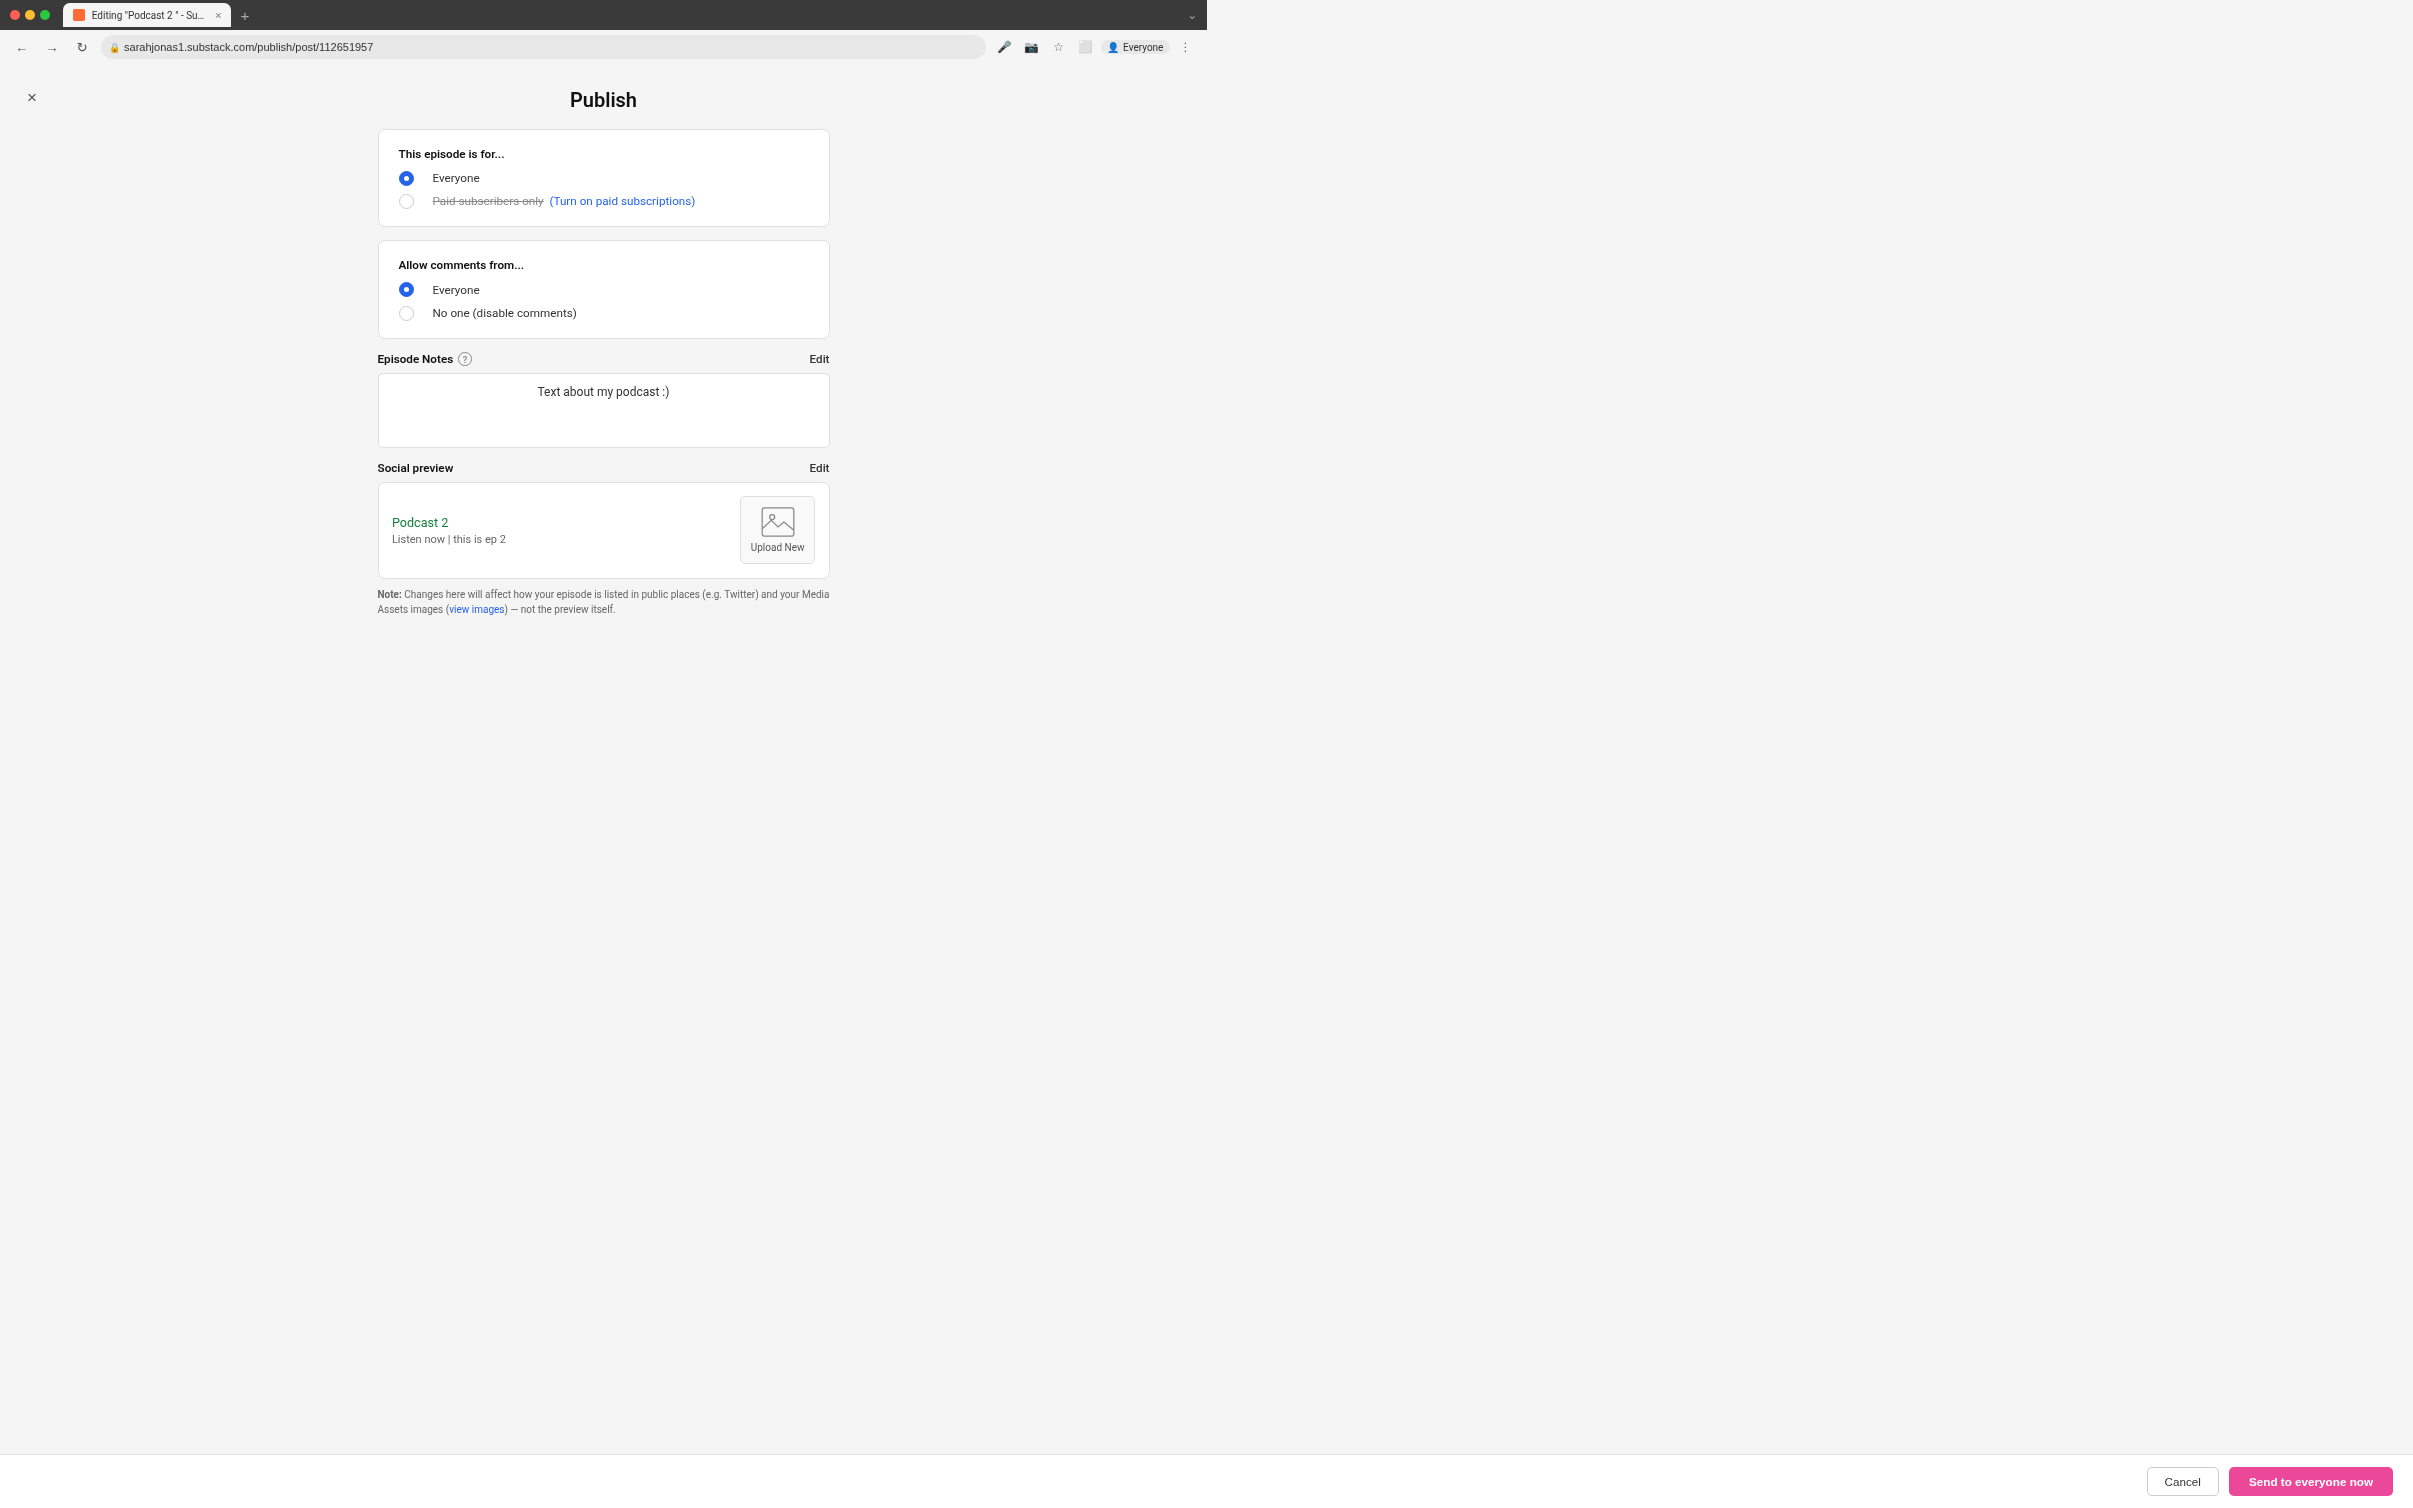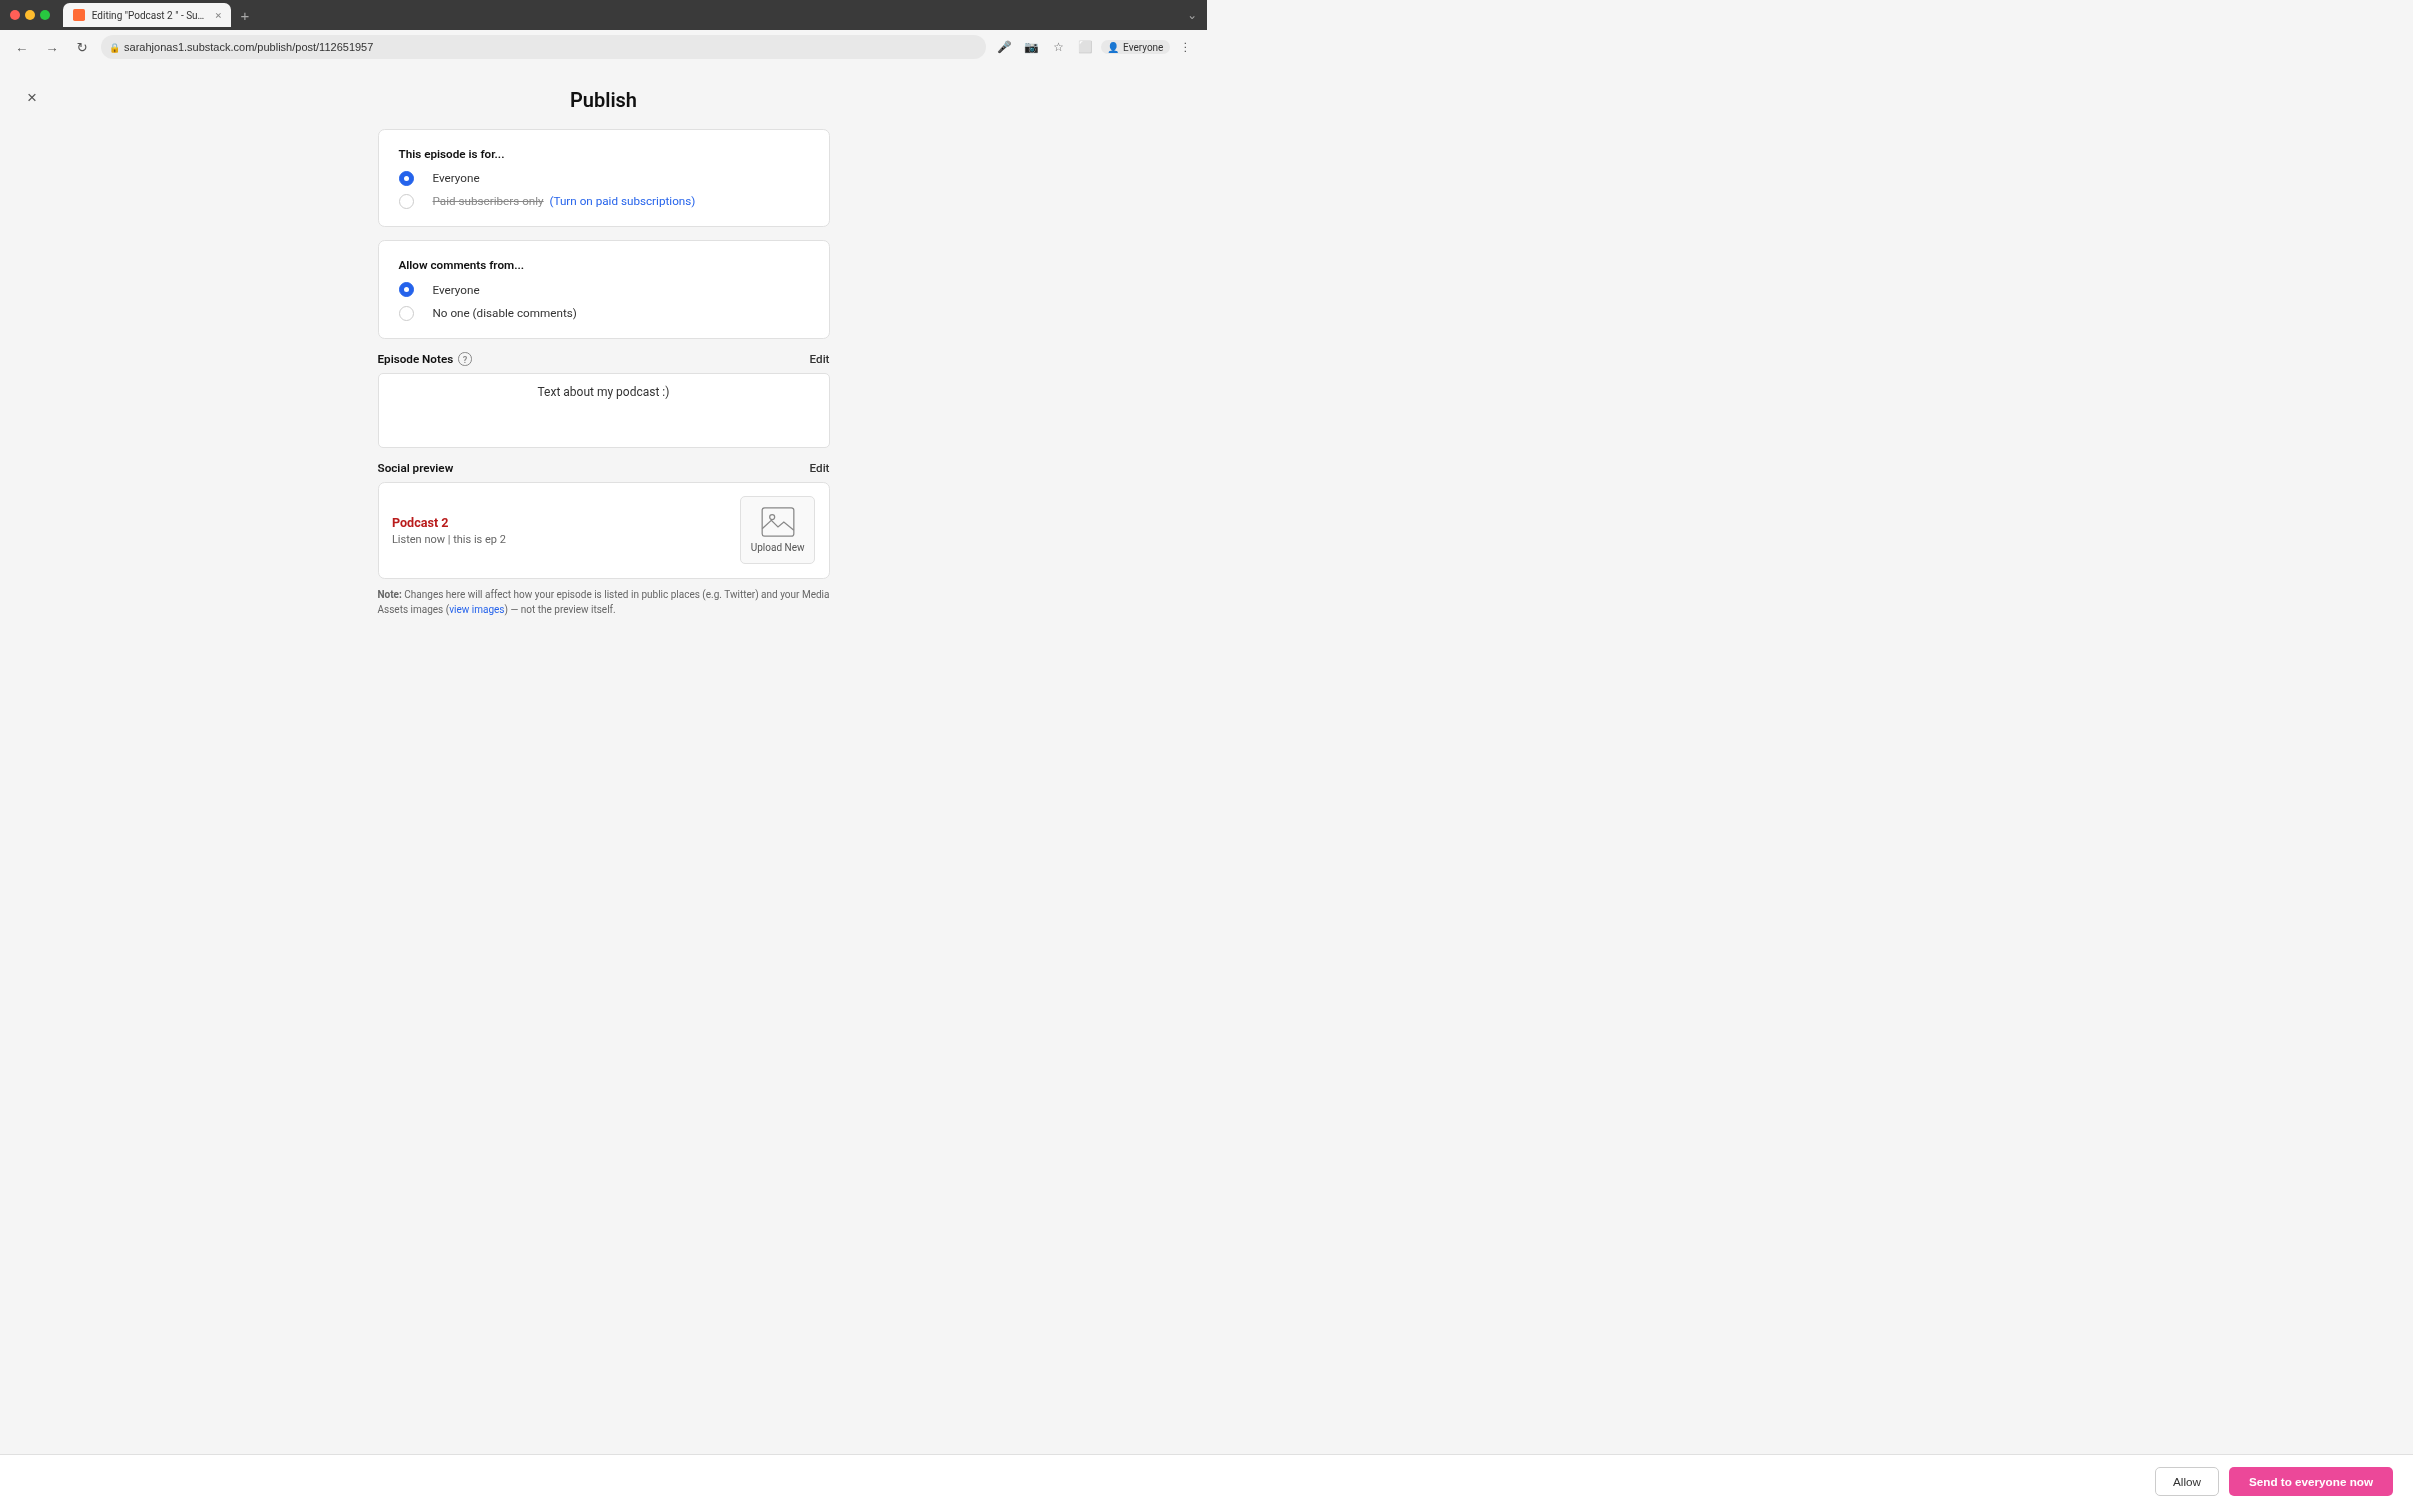--- a/index.html
+++ b/index.html
@@ -350,22 +350,22 @@
       border-radius: 6.7px;
       padding: 13.4px;
       display: flex;
       justify-content: space-between;
       align-items: center;
       margin-bottom: 8.4px;
     }
 
     .preview-text .preview-title {
       font-size: 12.6px;
-      font-weight: 700;
-      color: #b91c1c;
+      font-weight: 400;
+      color: #15803d;
       margin-bottom: 3.4px;
     }
 
     .preview-text .preview-subtitle {
       font-size: 11px;
       color: #666;
     }
 
     .upload-box {
       width: 75px;
@@ -557,16 +557,16 @@
       </div>
       <p class="note-text">
         <strong>Note:</strong><span> Changes here will affect how your episode is listed in public places (e.g. Twitter) and your Media Assets images (</span><a href="#">view images</a><span>) — not the preview itself.</span>
       </p>
     </div>
 
   </div>
 </div>
 
 <div class="bottom-bar">
-  <button class="cancel-btn">Allow</button>
+  <button class="cancel-btn">Cancel</button>
   <button class="send-btn">Send to everyone now</button>
 </div>
 
 
 </body></html>

